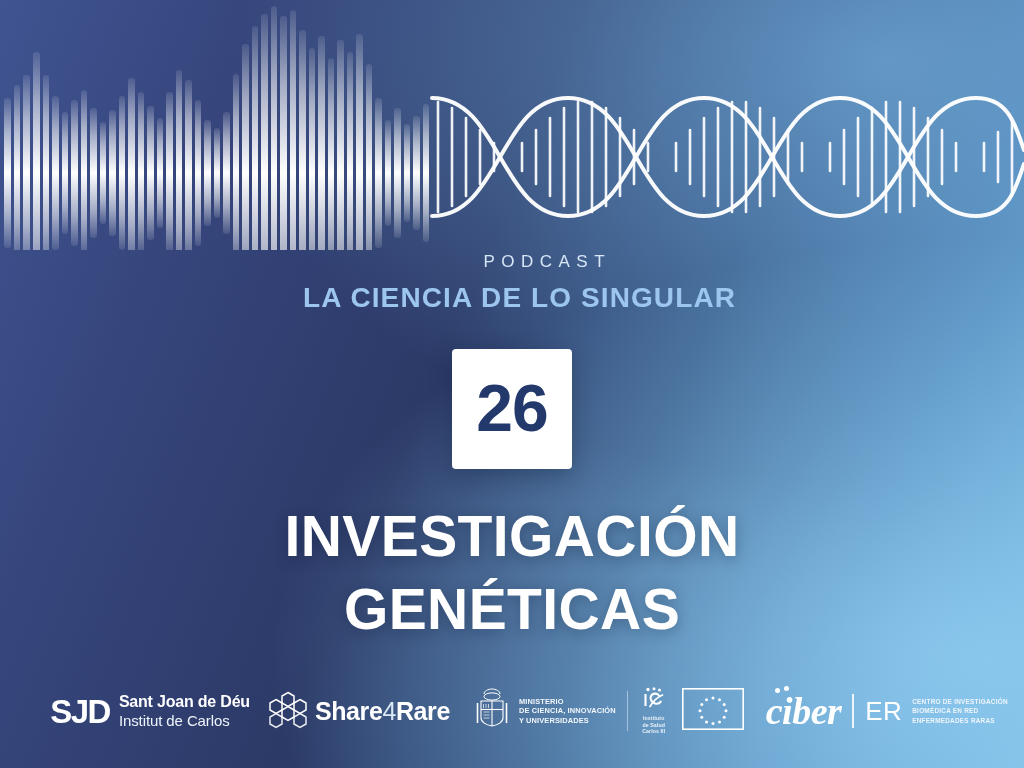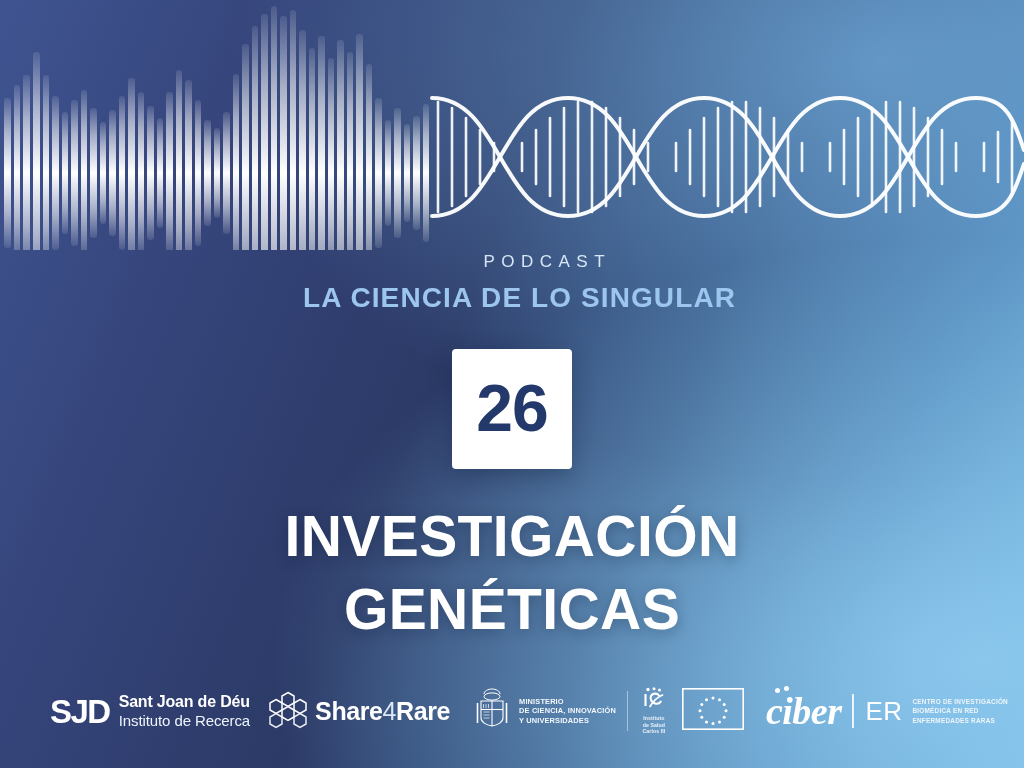--- a/index.html
+++ b/index.html
@@ -328,21 +328,21 @@
     <span class="ln">INVESTIGACIÓN</span>
     <span class="ln">GENÉTICAS</span>
   </div>
 
   <div class="logos">
 
     <div class="logo sjd">
       <span class="sjd-mark">SJD</span>
       <span class="sjd-words">
         <span class="sjd-l1" style="display:block">Sant Joan de Déu</span>
-        <span class="sjd-l2" style="display:block">Instituto de Recerca</span>
+        <span class="sjd-l2" style="display:block">Institut de Carlos</span>
       </span>
     </div>
 
     <div class="logo s4r">
       <span>
         <svg width="40" height="40" viewBox="0 0 40 40" fill="none" stroke="#ffffff" stroke-width="1.5">
           <polygon points="20,3.5 26,7 26,14 20,17.5 14,14 14,7"></polygon>
           <polygon points="8,10.5 14,14 14,21 8,24.5 2,21 2,14"></polygon>
           <polygon points="32,10.5 38,14 38,21 32,24.5 26,21 26,14"></polygon>
           <polygon points="20,17.5 26,21 26,28 20,31.5 14,28 14,21"></polygon>

